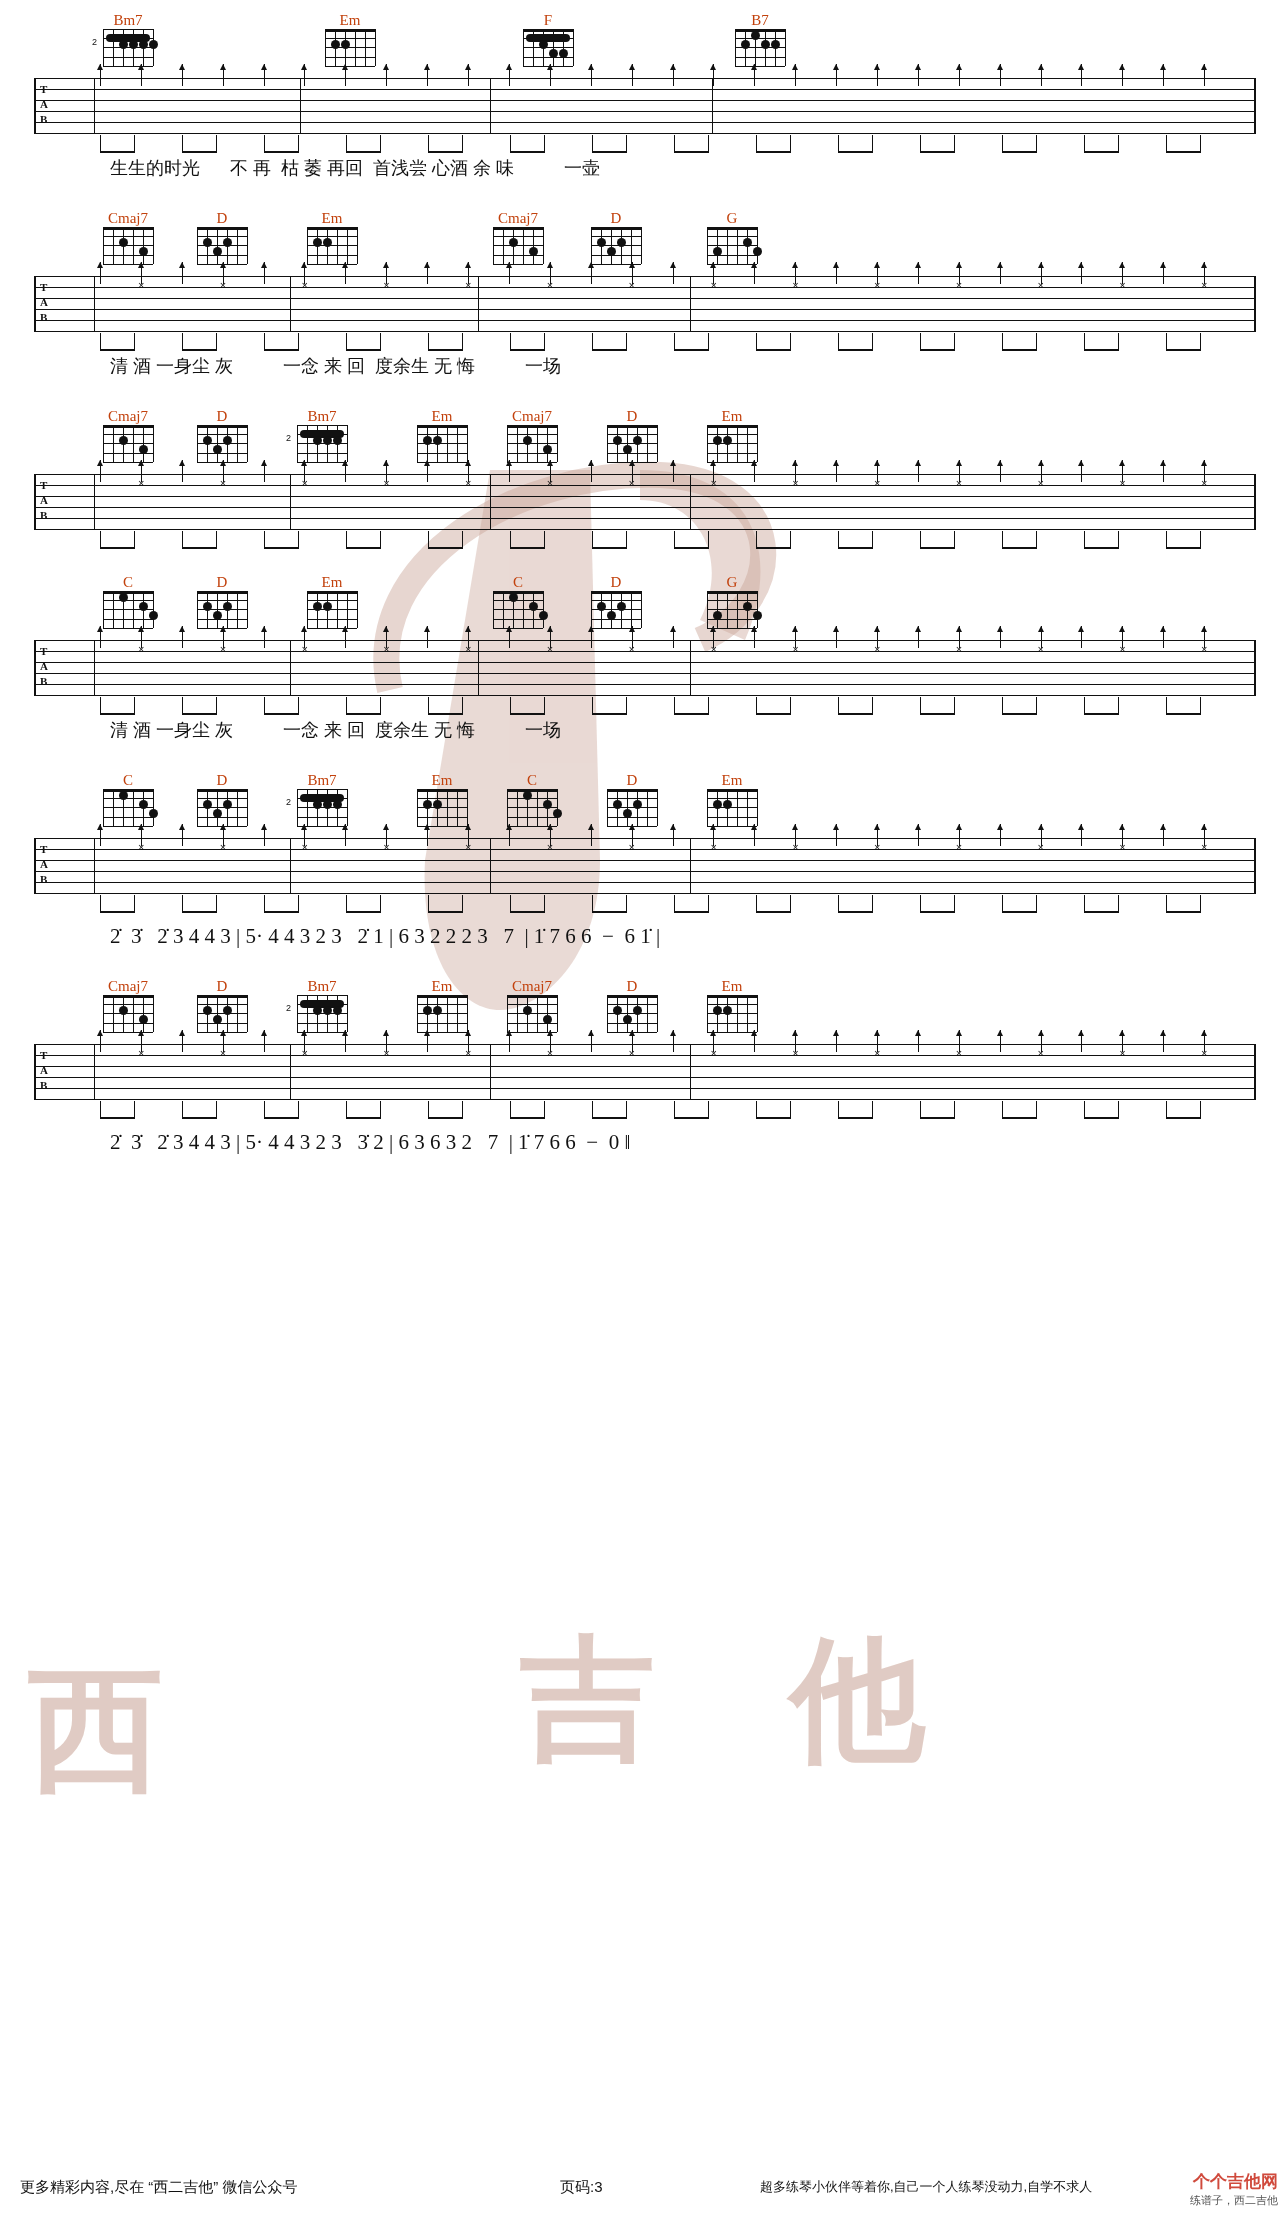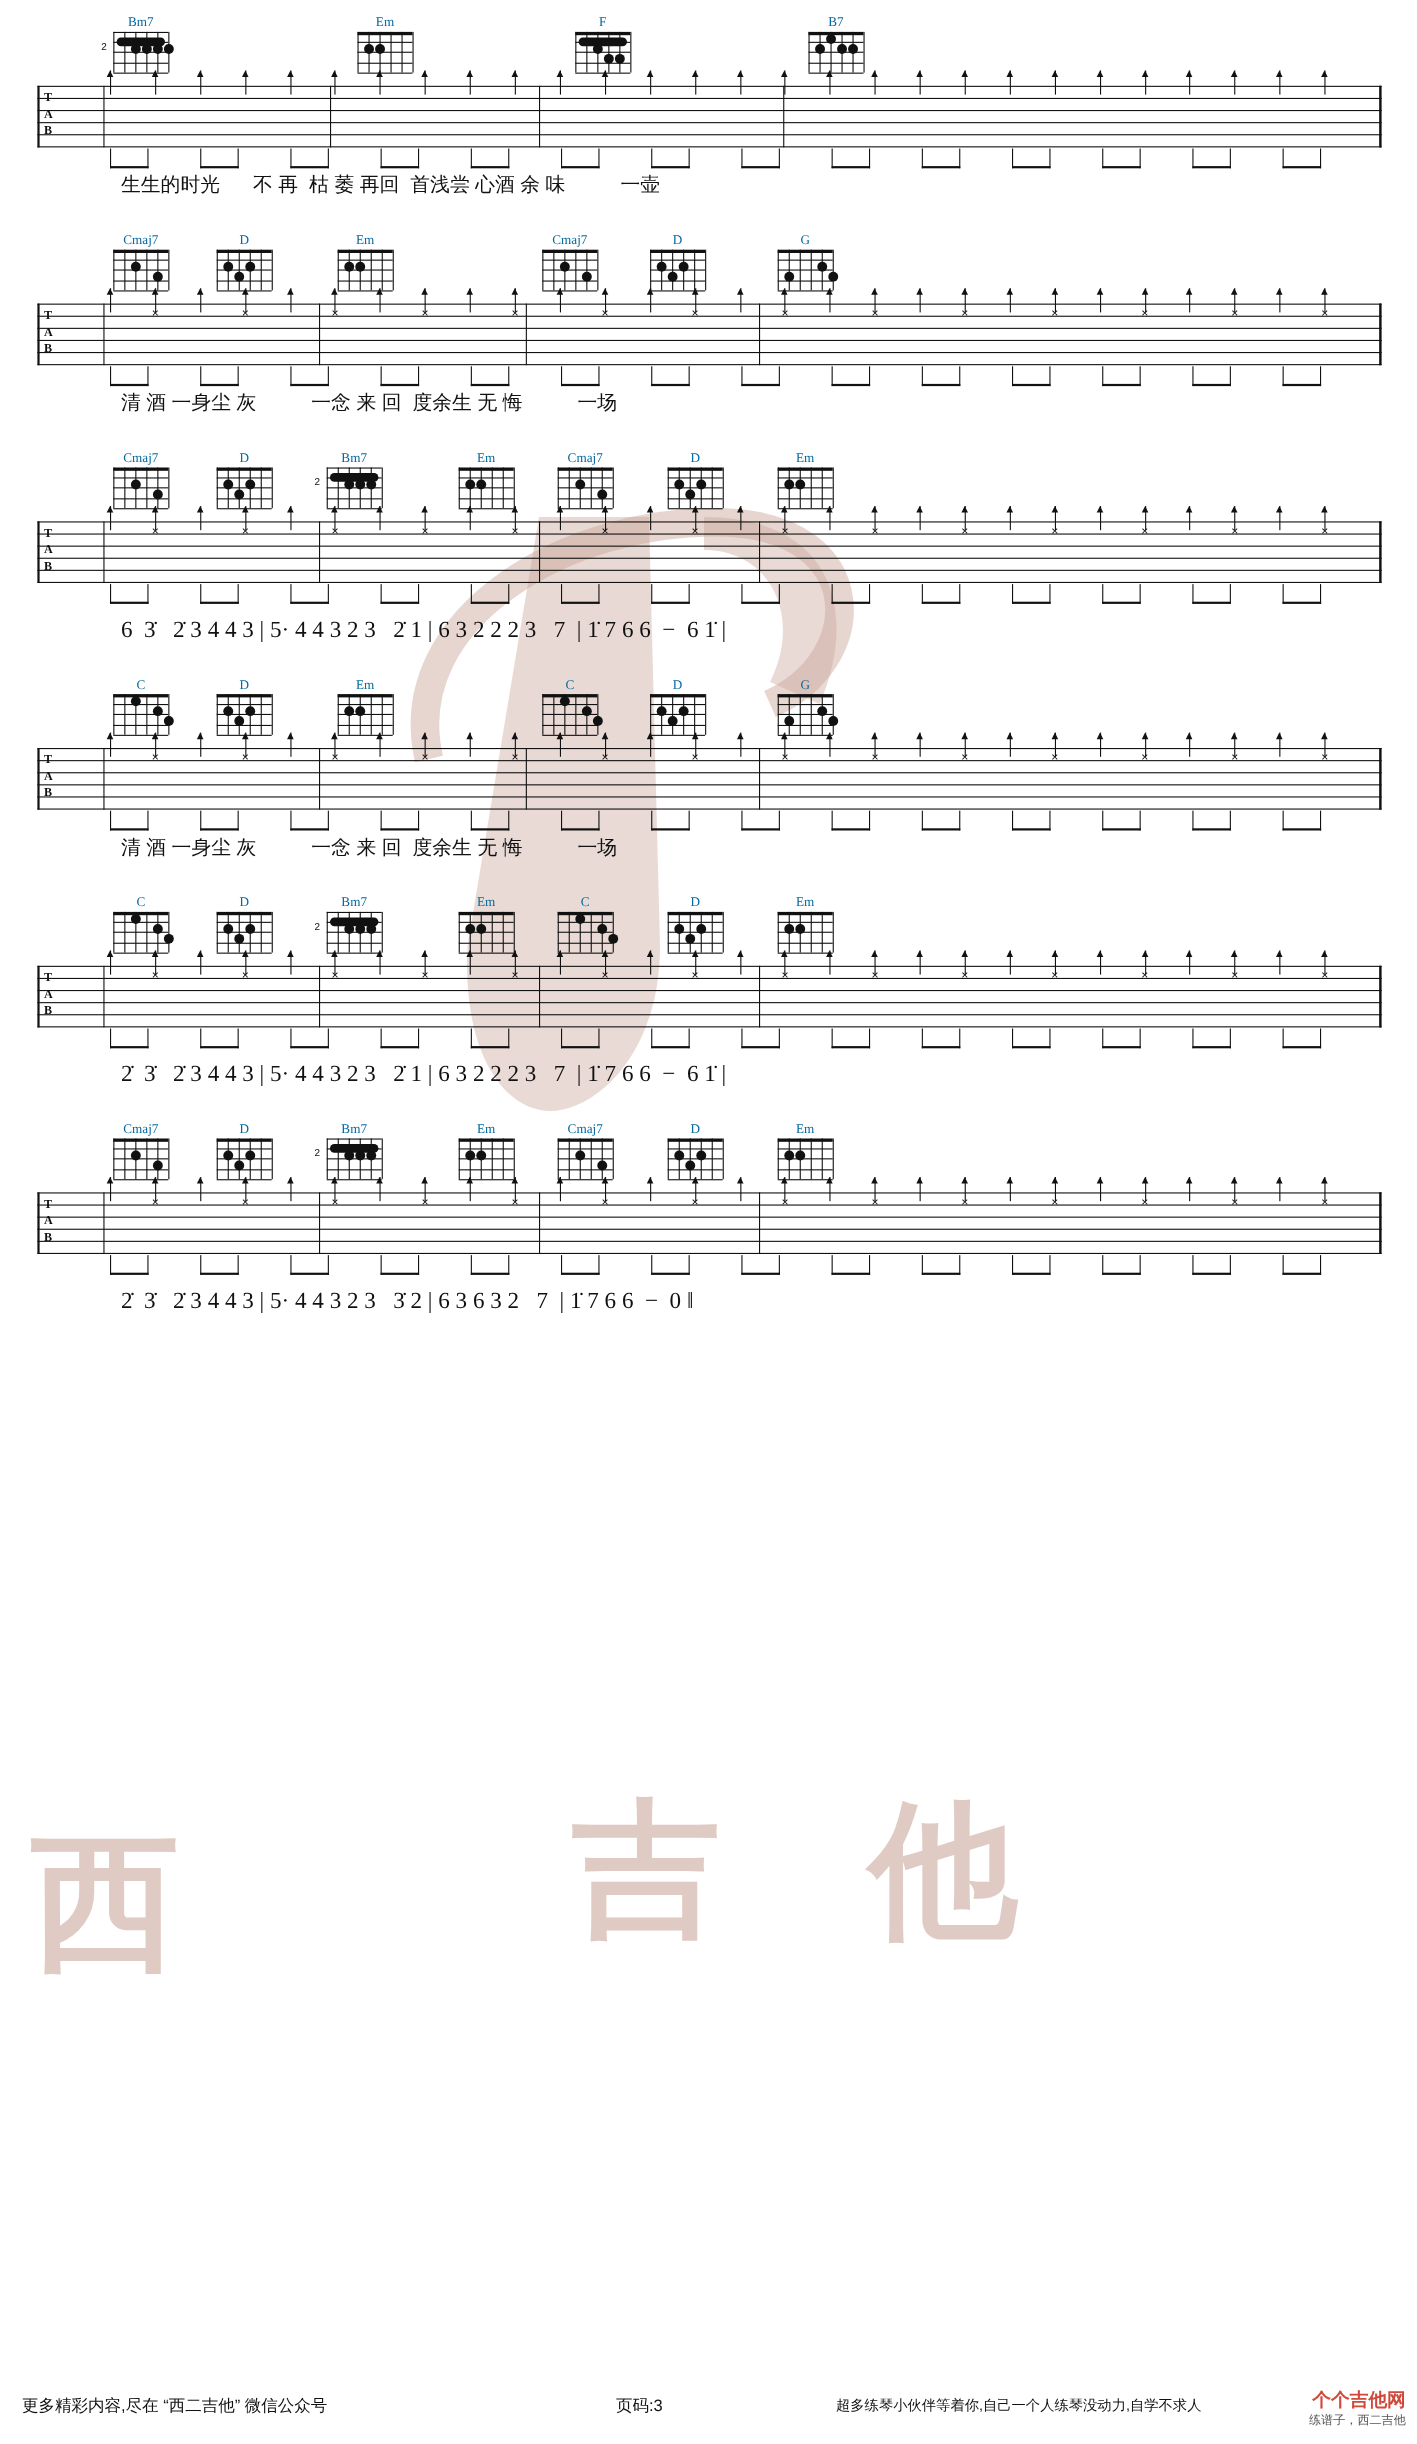--- a/index.html
+++ b/index.html
@@ -26,21 +26,21 @@
   }
 
   
   .score { position:relative; z-index:2; }
 
   .system { position:relative; width:1288px; }
 
   
   .chords { position:relative; height:62px; }
   .chord { position:absolute; width:64px; text-align:center; }
-  .chord .cname { font-size:12px; font-family:"Liberation Serif", serif; color:#0369a1; line-height:13px; margin-bottom:2px;}
+  .chord .cname { font-size:15px; font-family:"Liberation Serif", serif; color:#c2410c; line-height:13px; margin-bottom:2px;}
   .grid { position:relative; width:50px; height:38px; margin:0 auto; }
   .grid .nut { position:absolute; left:0; top:0; width:50px; height:3px; background:#111; }
   .grid .topline { position:absolute; left:0; top:0; width:50px; height:1px; background:#111; }
   .grid .h { position:absolute; left:0; width:50px; height:1px; background:#111; }
   .grid .v { position:absolute; top:0; width:1px; height:38px; background:#111; }
   .dot { position:absolute; width:9px; height:9px; border-radius:50%; background:#111; }
   .barre { position:absolute; height:8px; border-radius:4px; background:#111; }
   .fretno { position:absolute; left:-11px; top:8px; font-size:9px; color:#111; }
 
   
@@ -892,23 +892,20 @@
           <div class="stem" style="left: 0px; top: 0px;"></div>
           <div class="stem" style="left: 34px; top: 0px;"></div>
           <div class="beam" style="left: 0px; top: 16px; width: 35px;"></div>
         </div>
         <div class="rhythm" style="left: 1166px; top: 57px;">
           <div class="stem" style="left: 0px; top: 0px;"></div>
           <div class="stem" style="left: 34px; top: 0px;"></div>
           <div class="beam" style="left: 0px; top: 16px; width: 35px;"></div>
         </div>
       </div>
-      <div class="melody">
-        <div class="mel" style="left: 110px; top: 8px;">6  3̇   2̇ 3 4 4 3 | 5· 4 4 3 2 3   2̇ 1 | 6 3 2 2 2 3   7  | 1̇ 7 6 6  −  6 1̇ |</div>
-      </div>
     </div>
     <div class="system" style="margin-top: 24px;">
       <div class="chords">
         <div class="chord" style="left: 96px;">
           <div class="cname">C</div>
           <div class="grid">
             <div class="nut"></div>
             <div class="h" style="top: 9.2px;"></div>
             <div class="h" style="top: 18.4px;"></div>
             <div class="h" style="top: 27.6px;"></div>

